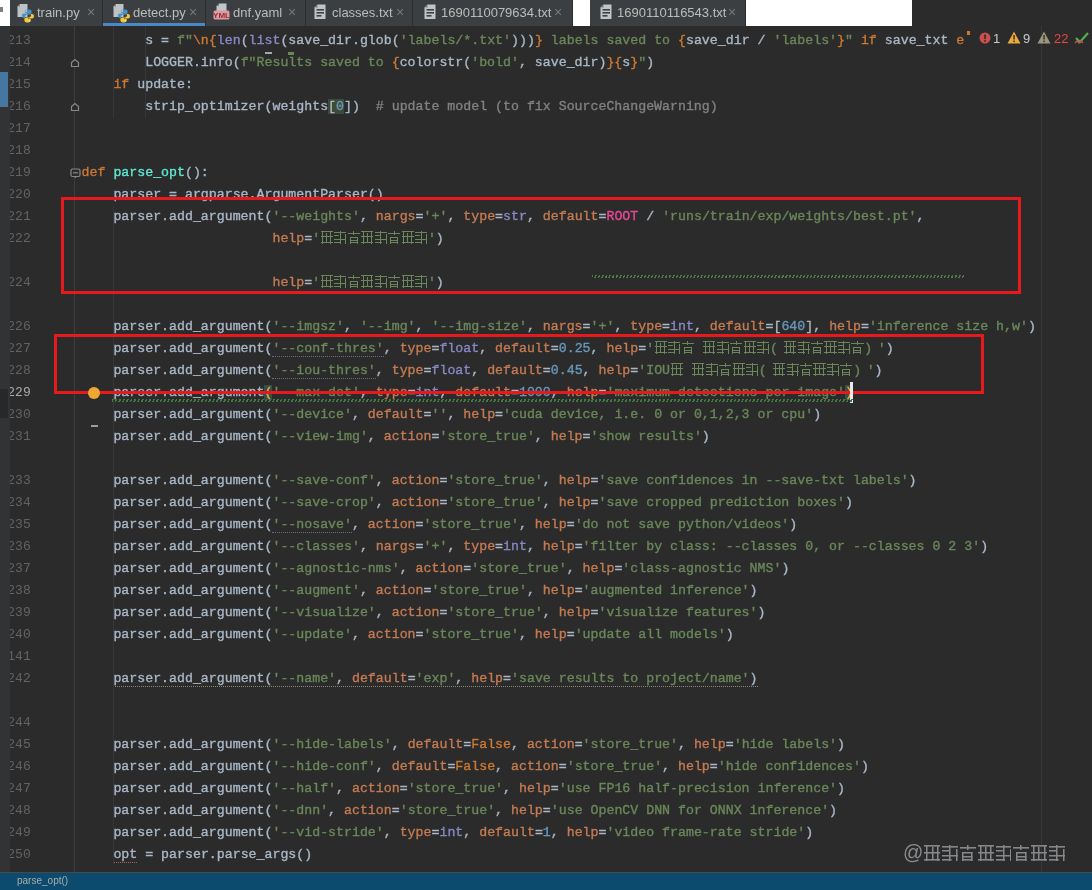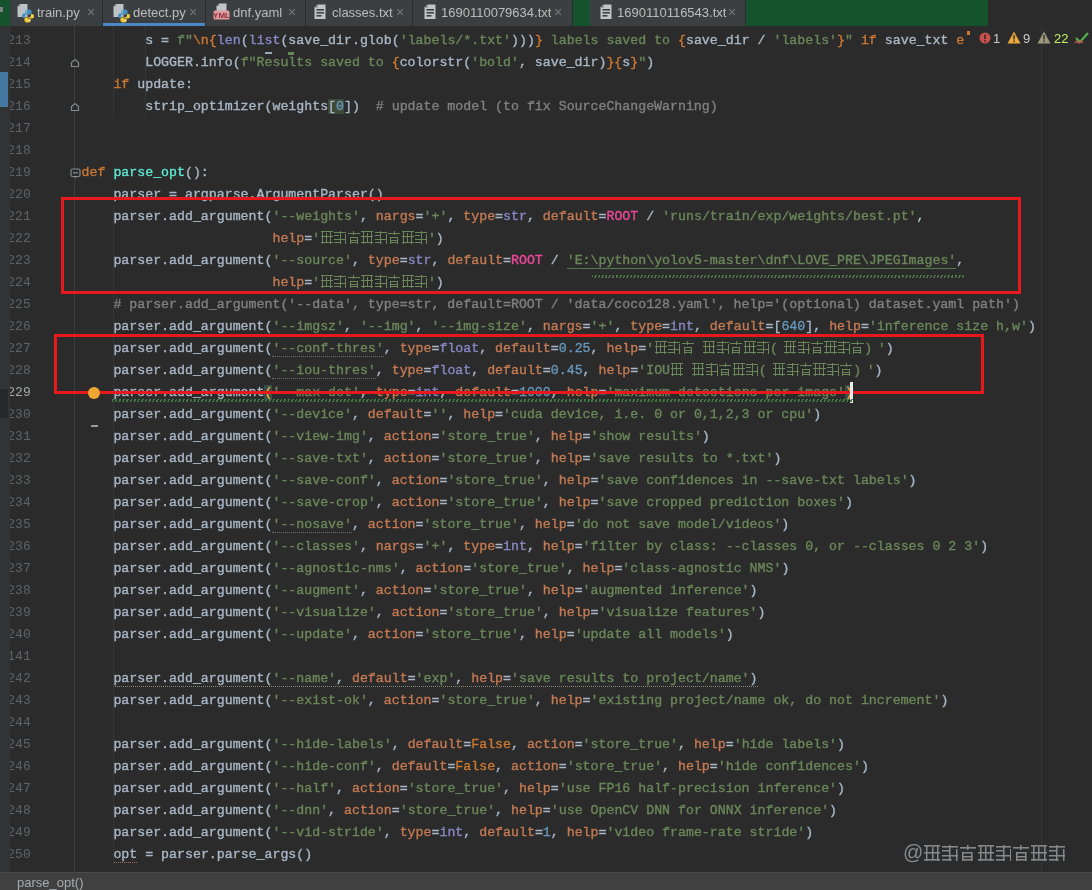--- a/index.html
+++ b/index.html
@@ -1,19 +1,19 @@
 <!DOCTYPE html>
 <html><head><meta charset="utf-8"><style>
 *{margin:0;padding:0;box-sizing:border-box}
 html,body{width:1092px;height:890px;overflow:hidden;background:#2b2b2b}
 #app{position:absolute;left:0;top:0;width:1092px;height:890px;background:#2b2b2b;
  font-family:"Liberation Mono",monospace;}
 i,em{font-style:normal}
 
-#tabbar{position:absolute;left:0;top:0;width:988px;height:26px;background:#14532d;}
+#tabbar{position:absolute;left:0;top:0;width:912px;height:26px;background:#ffffff;}
 .tab{position:absolute;top:0;height:26px;background:#3c3f41;border-right:1px solid #2a2c2e;
  font-family:"Liberation Sans",sans-serif;font-size:13px;color:#bcbcbc;}
 .tab .lbl{position:absolute;top:4.5px;white-space:nowrap}
 .tab .x{position:absolute;top:3.5px;font-size:14px;color:#75797b}
 .underline{position:absolute;height:3.5px;background:#4a88c7;top:22.5px}
 
 #ed{position:absolute;left:0;top:26px;width:1092px;height:846px;background:#2b2b2b}
 .row{position:absolute;left:0;width:1092px;height:22px;line-height:22px;white-space:pre}
 .num{position:absolute;left:0;top:0;width:38px;text-align:center;color:#606366;font-size:13px;font-weight:normal}
 .code{position:absolute;left:81.6px;top:0;font-size:13.25px;color:#a9b7c6;font-weight:normal;-webkit-text-stroke:0.35px}
@@ -53,22 +53,22 @@
  linear-gradient(#6a8759,#6a8759) 2px 6px/1.2px 7px,
  linear-gradient(#6a8759,#6a8759) 9px 6px/1.2px 7px,
  linear-gradient(#6a8759,#6a8759) 5.5px 0/1.2px 4px;background-repeat:no-repeat}
 .cjp{display:inline-block;width:13.5px;color:#6a8759}
 
 .vline{position:absolute;width:1px;background:#3a3e41}
 .iguide{position:absolute;width:1px;background:#34383b}
 
 .redbox{position:absolute;border:3px solid #e8191d}
 
-#bbar{position:absolute;left:0;top:872px;width:1092px;height:18px;background:#404040;
- border-top:1px solid #47494b;font-family:"Liberation Sans",sans-serif;font-size:13px;color:#a9abad}
+#bbar{position:absolute;left:0;top:872px;width:1092px;height:18px;background:#0c4a6e;
+ border-top:1px solid #47494b;font-family:"Liberation Sans",sans-serif;font-size:10px;color:#a9abad}
 
 #wm{position:absolute;left:903px;top:841px;width:170px;height:24px;color:#8a8d90;
  font-family:"Liberation Sans",sans-serif;font-size:20px}
 .wj{display:inline-block;width:15.8px;height:16.5px;margin:0 1px;vertical-align:-2px;background-repeat:no-repeat}
 .wj0{background:
  linear-gradient(#85888b,#85888b) 0 0/100% 1.6px,
  linear-gradient(#85888b,#85888b) 0 7px/100% 1.5px,
  linear-gradient(#85888b,#85888b) 0 100%/100% 1.6px,
  linear-gradient(#85888b,#85888b) 2px 0/1.5px 100%,
  linear-gradient(#85888b,#85888b) 12.5px 0/1.5px 100%,
@@ -97,41 +97,37 @@
 <div class="row" style="top:4px"><span class="num">213</span><span class="code">        s = <i class="s">f"</i><i class="k">\n{</i><i class="bi">len</i>(<i class="bi">list</i>(save_dir.glob(<i class="s">'labels/*.txt'</i>)))<i class="k">}</i><i class="s"> labels saved to </i><i class="k">{</i>save_dir / <i class="s">'labels'</i><i class="k">}</i><i class="s">"</i> <i class="k">if</i> save_txt <i class="k">e</i></span></div>
 <div class="row" style="top:26px"><span class="num">214</span><span class="code">        LOGGER.info(<i class="s">f"Results saved to </i><i class="k">{</i>colorstr(<i class="s">'bold'</i>, save_dir)<i class="k">}{</i>s<i class="k">}</i><i class="s">"</i>)</span></div>
 <div class="row" style="top:48px"><span class="num">215</span><span class="code">    <i class="k">if</i> update:</span></div>
 <div class="row" style="top:70px"><span class="num">216</span><span class="code">        strip_optimizer(weights<i style="background:#3c4a36">[<i class="nu">0</i></i>])  <i class="cm"># update model (to fix SourceChangeWarning)</i></span></div>
 <div class="row" style="top:92px"><span class="num">217</span><span class="code"></span></div>
 <div class="row" style="top:114px"><span class="num">218</span><span class="code"></span></div>
 <div class="row" style="top:136px"><span class="num">219</span><span class="code"><i class="k">def</i> <i class="fn">parse_opt</i>():</span></div>
 <div class="row" style="top:158px"><span class="num">220</span><span class="code">    parser = argparse.ArgumentParser()</span></div>
 <div class="row" style="top:180px"><span class="num">221</span><span class="code">    parser.add_argument(<i class="s">'--weights'</i>, <i class="kw">nargs</i>=<i class="s">'+'</i>, <i class="kw">type</i>=<i class="bi">str</i>, <i class="kw">default</i>=<i class="rt">ROOT</i> / <i class="s">'runs/train/exp/weights/best.pt'</i>,</span></div>
 <div class="row" style="top:202px"><span class="num">222</span><span class="code">                        <i class="kw">help</i>=<i class="s">'</i><i class="cj cj0"></i><i class="cj cj1"></i><i class="cj cj2"></i><i class="cj cj0"></i><i class="cj cj1"></i><i class="cj cj2"></i><i class="cj cj0"></i><i class="cj cj1"></i><i class="s">'</i>)</span></div>
-<div class="row" style="top:224px"><span class="num">223</span><span class="code">    parser.add_argument(<i class="s">'--source'</i>, <i class="kw">type</i>=<i class="bi">str</i>, <i class="kw">default</i>=<i class="rt">ROOT</i> / <i class="s lk">'E:\python\yolov5-master\dnf\LOVE_PRE\JPEGImages'</i>,</span></div>
 <div class="row" style="top:246px"><span class="num">224</span><span class="code">                        <i class="kw">help</i>=<i class="s">'</i><i class="cj cj0"></i><i class="cj cj1"></i><i class="cj cj2"></i><i class="cj cj0"></i><i class="cj cj1"></i><i class="cj cj2"></i><i class="cj cj0"></i><i class="cj cj1"></i><i class="s">'</i>)</span></div>
-<div class="row" style="top:268px"><span class="num">225</span><span class="code"><i class="cm">    # parser.add_argument('--data', type=str, default=ROOT / 'data/coco128.yaml', help='(optional) dataset.yaml path')</i></span></div>
 <div class="row" style="top:290px"><span class="num">226</span><span class="code">    parser.add_argument(<i class="s du">'--imgsz'</i>, <i class="s">'--img'</i>, <i class="s">'--img-size'</i>, <i class="kw">nargs</i>=<i class="s">'+'</i>, <i class="kw">type</i>=<i class="bi">int</i>, <i class="kw">default</i>=[<i class="nu">640</i>], <i class="kw">help</i>=<i class="s">'inference size h,w'</i>)</span></div>
 <div class="row" style="top:312px"><span class="num">227</span><span class="code">    parser.add_argument(<i class="s du">'--conf-thres'</i>, <i class="kw">type</i>=<i class="bi">float</i>, <i class="kw">default</i>=<i class="nu">0.25</i>, <i class="kw">help</i>=<i class="s">'</i><i class="cj cj0"></i><i class="cj cj1"></i><i class="cj cj2"></i> <i class="cj cj0"></i><i class="cj cj1"></i><i class="cj cj2"></i><i class="cj cj0"></i><i class="cj cj1"></i><i class="cjp">(</i><i class="cj cj0"></i><i class="cj cj1"></i><i class="cj cj2"></i><i class="cj cj0"></i><i class="cj cj1"></i><i class="cj cj2"></i><i class="cjp">)</i><i class="s">'</i>)</span></div>
 <div class="row" style="top:334px"><span class="num">228</span><span class="code">    parser.add_argument(<i class="s du">'--iou-thres'</i>, <i class="kw">type</i>=<i class="bi">float</i>, <i class="kw">default</i>=<i class="nu">0.45</i>, <i class="kw">help</i>=<i class="s">'IOU</i><i class="cj cj0"></i> <i class="cj cj0"></i><i class="cj cj1"></i><i class="cj cj2"></i><i class="cj cj0"></i><i class="cj cj1"></i><i class="cjp">(</i><i class="cj cj0"></i><i class="cj cj1"></i><i class="cj cj2"></i><i class="cj cj0"></i><i class="cj cj1"></i><i class="cj cj2"></i><i class="cjp">)</i><i class="s">'</i>)</span></div>
 <div class="row" style="top:356px"><span class="num" style="color:#a7a9ab">229</span><span class="code">    parser.add_argument<i style="color:#f3a63f;background:#345049">(</i><i class="s">'--max-det'</i>, <i class="kw">type</i>=<i class="bi">int</i>, <i class="kw">default</i>=<i class="nu">1000</i>, <i class="kw">help</i>=<i class="s">'maximum detections per image'</i><i style="color:#f3a63f;background:#345049">)</i></span></div>
 <div class="row" style="top:378px"><span class="num">230</span><span class="code">    parser.add_argument(<i class="s">'--device'</i>, <i class="kw">default</i>=<i class="s">''</i>, <i class="kw">help</i>=<i class="s">'cuda device, i.e. 0 or 0,1,2,3 or cpu'</i>)</span></div>
 <div class="row" style="top:400px"><span class="num">231</span><span class="code">    parser.add_argument(<i class="s">'--view-img'</i>, <i class="kw">action</i>=<i class="s">'store_true'</i>, <i class="kw">help</i>=<i class="s">'show results'</i>)</span></div>
-<div class="row" style="top:422px"><span class="num">232</span><span class="code">    parser.add_argument(<i class="s">'--save-txt'</i>, <i class="kw">action</i>=<i class="s">'store_true'</i>, <i class="kw">help</i>=<i class="s">'save results to *.txt'</i>)</span></div>
 <div class="row" style="top:444px"><span class="num">233</span><span class="code">    parser.add_argument(<i class="s">'--save-conf'</i>, <i class="kw">action</i>=<i class="s">'store_true'</i>, <i class="kw">help</i>=<i class="s">'save confidences in --save-txt labels'</i>)</span></div>
 <div class="row" style="top:466px"><span class="num">234</span><span class="code">    parser.add_argument(<i class="s">'--save-crop'</i>, <i class="kw">action</i>=<i class="s">'store_true'</i>, <i class="kw">help</i>=<i class="s">'save cropped prediction boxes'</i>)</span></div>
-<div class="row" style="top:488px"><span class="num">235</span><span class="code">    parser.add_argument(<i class="s du">'--nosave'</i>, <i class="kw">action</i>=<i class="s">'store_true'</i>, <i class="kw">help</i>=<i class="s">'do not save model/videos'</i>)</span></div>
+<div class="row" style="top:488px"><span class="num">235</span><span class="code">    parser.add_argument(<i class="s du">'--nosave'</i>, <i class="kw">action</i>=<i class="s">'store_true'</i>, <i class="kw">help</i>=<i class="s">'do not save python/videos'</i>)</span></div>
 <div class="row" style="top:510px"><span class="num">236</span><span class="code">    parser.add_argument(<i class="s">'--classes'</i>, <i class="kw">nargs</i>=<i class="s">'+'</i>, <i class="kw">type</i>=<i class="bi">int</i>, <i class="kw">help</i>=<i class="s">'filter by class: --classes 0, or --classes 0 2 3'</i>)</span></div>
 <div class="row" style="top:532px"><span class="num">237</span><span class="code">    parser.add_argument(<i class="s">'--agnostic-nms'</i>, <i class="kw">action</i>=<i class="s">'store_true'</i>, <i class="kw">help</i>=<i class="s">'class-agnostic NMS'</i>)</span></div>
 <div class="row" style="top:554px"><span class="num">238</span><span class="code">    parser.add_argument(<i class="s">'--augment'</i>, <i class="kw">action</i>=<i class="s">'store_true'</i>, <i class="kw">help</i>=<i class="s">'augmented inference'</i>)</span></div>
 <div class="row" style="top:576px"><span class="num">239</span><span class="code">    parser.add_argument(<i class="s">'--visualize'</i>, <i class="kw">action</i>=<i class="s">'store_true'</i>, <i class="kw">help</i>=<i class="s">'visualize features'</i>)</span></div>
 <div class="row" style="top:598px"><span class="num">240</span><span class="code">    parser.add_argument(<i class="s">'--update'</i>, <i class="kw">action</i>=<i class="s">'store_true'</i>, <i class="kw">help</i>=<i class="s">'update all models'</i>)</span></div>
 <div class="row" style="top:620px"><span class="num">141</span></div>
 <div class="row" style="top:642px"><span class="num">242</span><span class="code">    <i class="wv">parser.add_argument(<i class="s">'--name'</i>, <i class="kw">default</i>=<i class="s">'exp'</i>, <i class="kw">help</i>=<i class="s">'save results to project/name'</i>)</i></span></div>
-<div class="row" style="top:664px"><span class="num">243</span><span class="code">    parser.add_argument(<i class="s">'--exist-ok'</i>, <i class="kw">action</i>=<i class="s">'store_true'</i>, <i class="kw">help</i>=<i class="s">'existing project/name ok, do not increment'</i>)</span></div>
 <div class="row" style="top:686px"><span class="num">244</span></div>
 <div class="row" style="top:708px"><span class="num">245</span><span class="code">    parser.add_argument(<i class="s">'--hide-labels'</i>, <i class="kw">default</i>=<i class="k">False</i>, <i class="kw">action</i>=<i class="s">'store_true'</i>, <i class="kw">help</i>=<i class="s">'hide labels'</i>)</span></div>
 <div class="row" style="top:730px"><span class="num">246</span><span class="code">    parser.add_argument(<i class="s">'--hide-conf'</i>, <i class="kw">default</i>=<i class="k">False</i>, <i class="kw">action</i>=<i class="s">'store_true'</i>, <i class="kw">help</i>=<i class="s">'hide confidences'</i>)</span></div>
 <div class="row" style="top:752px"><span class="num">247</span><span class="code">    parser.add_argument(<i class="s">'--half'</i>, <i class="kw">action</i>=<i class="s">'store_true'</i>, <i class="kw">help</i>=<i class="s">'use FP16 half-precision inference'</i>)</span></div>
 <div class="row" style="top:774px"><span class="num">248</span><span class="code">    parser.add_argument(<i class="s">'--dnn'</i>, <i class="kw">action</i>=<i class="s">'store_true'</i>, <i class="kw">help</i>=<i class="s">'use OpenCV DNN for ONNX inference'</i>)</span></div>
 <div class="row" style="top:796px"><span class="num">249</span><span class="code">    parser.add_argument(<i class="s">'--vid-stride'</i>, <i class="kw">type</i>=<i class="bi">int</i>, <i class="kw">default</i>=<i class="nu">1</i>, <i class="kw">help</i>=<i class="s">'video frame-rate stride'</i>)</span></div>
 <div class="row" style="top:818px"><span class="num">250</span><span class="code">    <i class="dur">opt</i> = parser.parse_args()</span></div>
 <div class="vline" style="left:74px;top:0;height:846px"></div>
 <div class="iguide" style="left:113.4px;top:0;height:92px"></div>
 <div class="iguide" style="left:145.2px;top:0;height:92px"></div>
@@ -170,21 +166,21 @@
 <path d="M7 0.5 L13.5 12.5 H0.5 Z" fill="#eaa93c"></path>
 <rect x="6.3" y="4" width="1.5" height="4.5" fill="#3b3226"></rect>
 <rect x="6.3" y="9.5" width="1.5" height="1.6" fill="#3b3226"></rect>
     </svg>
 <div style="position:absolute;left:1023px;top:31px;width:10px;height:15px;font:13px 'Liberation Sans';color:#c6c9cb">9</div>
 <svg style="position:absolute;left:1037px;top:31px" width="14" height="13" viewBox="0 0 14 13">
 <path d="M7 0.5 L13.5 12.5 H0.5 Z" fill="#99987e"></path>
 <rect x="6.3" y="4" width="1.5" height="4.5" fill="#3b3226"></rect>
 <rect x="6.3" y="9.5" width="1.5" height="1.6" fill="#3b3226"></rect>
     </svg>
-<div style="position:absolute;left:1054px;top:31px;width:18px;height:15px;font:13px 'Liberation Sans';color:#bef264">22</div>
+<div style="position:absolute;left:1054px;top:31px;width:18px;height:15px;font:13px 'Liberation Sans';color:#ef4444">22</div>
 <svg style="position:absolute;left:1074px;top:30px" width="16" height="16" viewBox="0 0 16 16">
 <path d="M2 8 l4 4 8-9" stroke="#4db24d" stroke-width="2.2" fill="none"></path>
 <path d="M1 13 l2-2 2 2 2-2 2 2" stroke="#c75450" stroke-width="1.3" fill="none"></path>
     </svg>
 <div id="tabbar">
       <div class="tab" style="left:10px;width:93px">
         <svg style="position:absolute;left:6px;top:3px" width="20" height="20" viewBox="0 0 20 20">
 <path d="M4 1 h7.5 v13 h-10 v-10.5 z" fill="#bdc2c5"></path>
 <path d="M4 1 v2.5 h-2.5 z" fill="#7d8285"></path>
 <path d="M11.9 6.6c-1.5 0-2.6.7-2.6 1.9v1.4h2.8v.6H7.9c-1.2 0-1.9.9-1.9 2.2 0 1.3.7 2.2 1.9 2.2h1.2v-1.5c0-1.2 1.1-2 2.3-2h2.5c1 0 1.7-.8 1.7-1.8V8.4c0-1.1-1.2-1.8-2.4-1.8z" fill="#4a90c4"></path>

